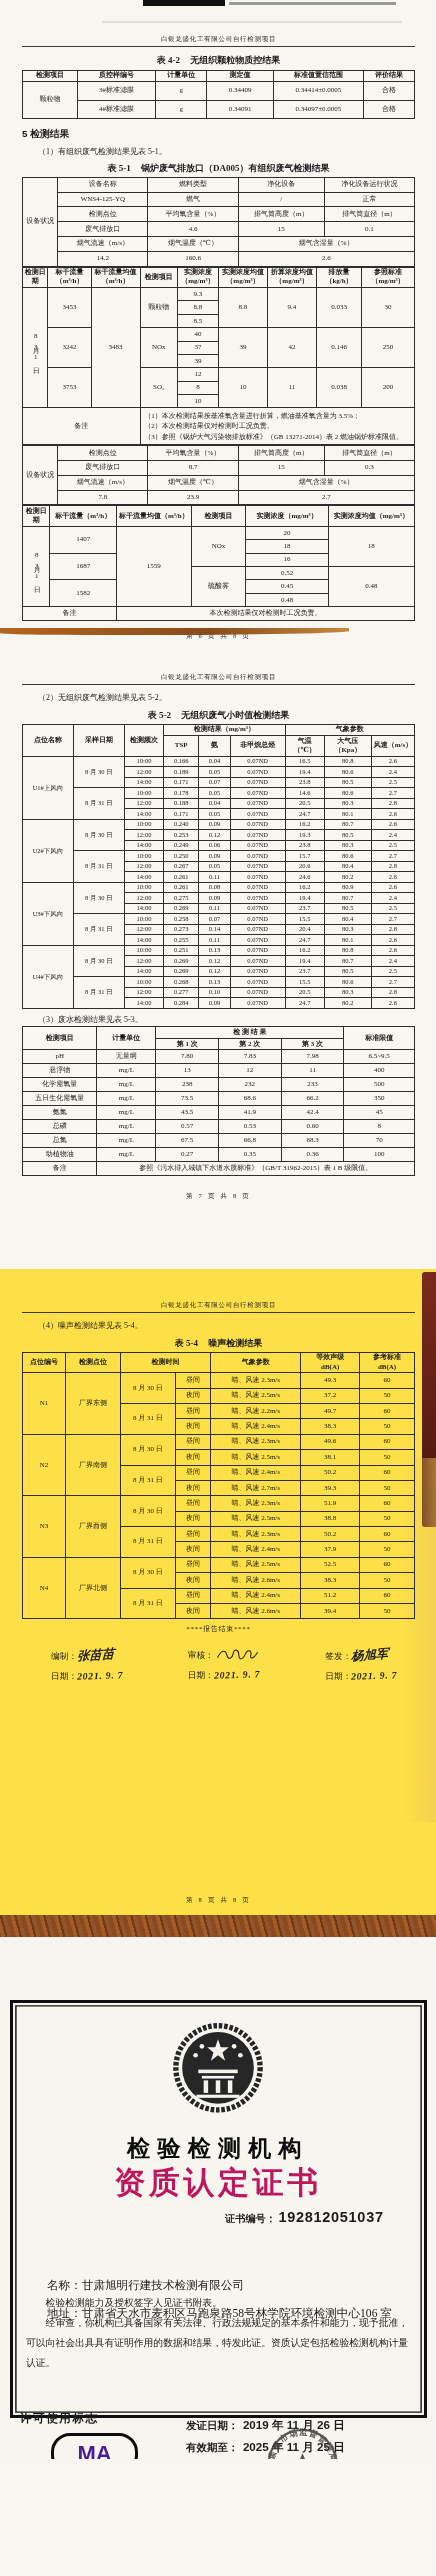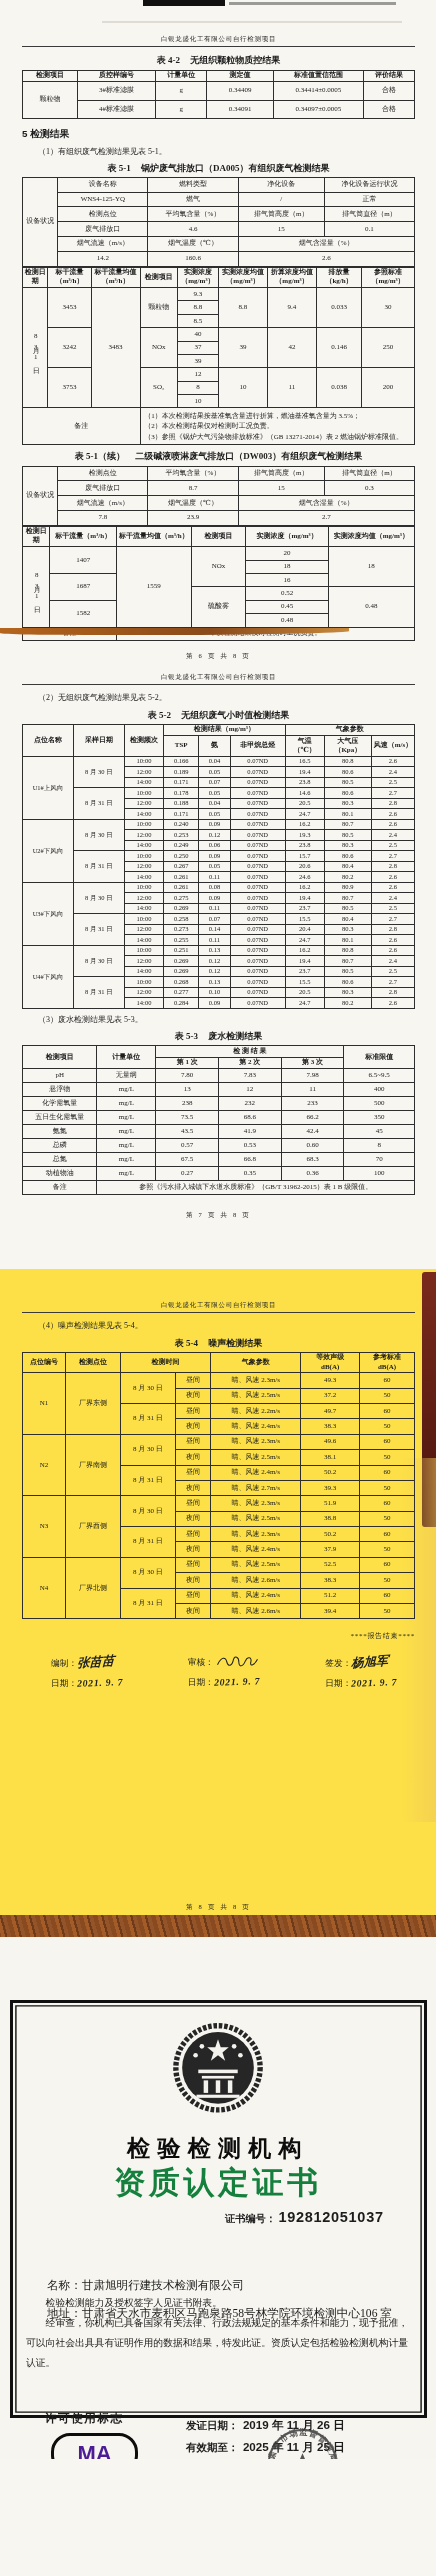--- a/index.html
+++ b/index.html
@@ -30,46 +30,46 @@
   .note-line{font-size:8px;margin:5.1px 0 1.5px;text-indent:2em;}
   .pgfoot{text-align:center;font-size:6.5px;letter-spacing:2.2px;margin-top:11.6px;}
   .woodstrip{position:absolute;left:0;width:349px;height:6.5px;
              background:linear-gradient(90deg,#b5651d,#8a4a1a 60%,#c8893c);border-radius:0 0 60% 30%;}
   .p3wrap{position:absolute;top:1269px;left:0;width:436px;height:646px;background:#fde047;overflow:hidden;}
   .bookedge{position:absolute;right:0;top:2.9px;width:14.5px;height:255px;
             background:linear-gradient(180deg,#7a2a1c,#4a140d);border-radius:2.9px 0 0 2.9px;}
   .yellowband{position:absolute;right:0;top:189px;width:35px;height:364px;
               background:linear-gradient(270deg,rgba(238,198,88,.55),rgba(238,198,88,0));}
   .p3content{position:absolute;top:32px;left:22px;width:393px;}
-  .endmark{text-align:right;font-size:7px;letter-spacing:0.7px;margin-top:12px;}
+  .endmark{text-align:center;font-size:7px;letter-spacing:0.7px;margin-top:5px;}
   .sigrow{display:flex;justify-content:space-between;padding:13px 17.5px 0 29px;}
   .sig .lbl{font-size:8.7px;}
   .hand{display:inline-block;font-style:italic;font-weight:700;font-size:12.4px;
         transform:rotate(-4deg) skewX(-6deg);color:#222;}
   .handdate{display:inline-block;font-style:italic;font-weight:600;font-size:9.8px;
             transform:rotate(-2deg);color:#222;letter-spacing:0.7px;}
   .sig div{margin-bottom:4.4px;}
   
   .certwrap{position:absolute;top:1915px;left:0;width:436px;height:544px;overflow:hidden;}
   .wood{position:absolute;top:0;left:0;right:0;height:33px;
         background:repeating-linear-gradient(75deg,#8a4a20 0 4.4px,#a35c28 4.4px 8px,#6f3a18 8px 10.2px,#94542a 10.2px 14px);}
   .certpaper{position:absolute;top:22px;left:0;right:0;bottom:0;background:#f7f5ef;}
   .certframe{position:absolute;top:85px;left:9.5px;right:9.5px;bottom:41px;border:3.6px solid #101010;
              box-shadow:inset 0 0 0 2.2px #f7f5ef, inset 0 0 0 3.6px #101010;}
   .certh1{position:absolute;top:218px;left:0;width:100%;text-align:center;font-size:23px;font-weight:bold;
           letter-spacing:7.3px;font-family:"Liberation Sans",sans-serif;color:#0c0c0c;}
   .certh2{position:absolute;top:247px;left:0;width:100%;text-align:center;font-size:31px;font-weight:900;
-          letter-spacing:3.6px;font-family:"Liberation Sans",sans-serif;color:#15803d;}
+          letter-spacing:3.6px;font-family:"Liberation Sans",sans-serif;color:#be185d;}
   .certno{position:absolute;top:294px;left:225px;font-size:10.2px;font-weight:bold;}
   .certno b{font-size:14.5px;font-family:"Liberation Sans",sans-serif;letter-spacing:0.7px;}
   .certfield{position:absolute;left:47px;font-size:11.6px;font-weight:400;width:348px;
              padding-left:3.2em;text-indent:-3.2em;line-height:1.7;margin-top:44px;}
   .certbody{position:absolute;top:378px;left:26px;width:384px;font-size:9.8px;line-height:2.05;}
   .certbody p{margin:0;text-indent:2em;font-weight:500;}
-  .marklabel{position:absolute;top:496px;left:45px;font-size:11.6px;font-weight:bold;letter-spacing:1.5px;}
+  .marklabel{position:absolute;top:496px;left:20px;font-size:11.6px;font-weight:bold;letter-spacing:1.5px;}
   .cma{position:absolute;top:518px;left:51px;width:81px;height:35px;border:3.6px solid #0d0d0d;
        border-radius:19px;display:flex;align-items:center;justify-content:center;
        font-family:"Liberation Sans",sans-serif;font-weight:900;font-size:22px;color:#4c1d95;}
   .cmano{position:absolute;top:560px;left:42px;font-size:12.4px;font-weight:bold;
          font-family:"Liberation Sans",sans-serif;letter-spacing:0.7px;}
   .certrow{position:absolute;left:186px;font-size:10.5px;font-weight:bold;}
   .certrow b{font-size:11.6px;font-family:"Liberation Sans",sans-serif;margin-left:4.4px;text-align:center;}
   .stamp{position:absolute;top:512px;left:266px;opacity:.85;}
   .certfoot{position:absolute;top:591px;left:16px;width:404px;font-size:7.6px;font-weight:bold;letter-spacing:0.4px;margin-left:8px;}
 </style>
@@ -251,23 +251,20 @@
         </tr>
         <tr>
           <td colspan="3">备注</td>
           <td colspan="6" class="noteval">（1）本次检测结果按基准氧含量进行折算，燃油基准氧含量为 3.5%；
 （2）本次检测结果仅对检测时工况负责。
 （3）参照《锅炉大气污染物排放标准》（GB 13271-2014）表 2 燃油锅炉标准限值。</td>
         </tr>
       </tbody>
   </table>
 
-  <div class="cap">
-    <span class="lab">表 5-1（续）</span><span>二级碱液喷淋废气排放口（DW003）有组织废气检测结果</span>
-  </div>
   <table class="tbl dev" style="border-bottom:none;">
     <colgroup>
         <col style="width:9%">
         <col style="width:23%">
         <col style="width:23%">
         <col style="width:22%">
         <col style="width:23%">
       </colgroup>
     <tbody>
         <tr>
@@ -616,23 +613,20 @@
           <td>0.09</td>
           <td>0.07ND</td>
           <td>24.7</td>
           <td>80.2</td>
           <td>2.6</td>
         </tr>
       </tbody>
   </table>
 
   <div class="note-line">（3）废水检测结果见表 5-3。</div>
-  <div class="cap">
-    <span class="lab">表 5-3</span><span>废水检测结果</span>
-  </div>
   <table class="tbl t53">
     <colgroup>
         <col style="width:19%">
         <col style="width:15%">
         <col style="width:16%">
         <col style="width:16%">
         <col style="width:16%">
         <col style="width:18%">
       </colgroup>
     <thead>

